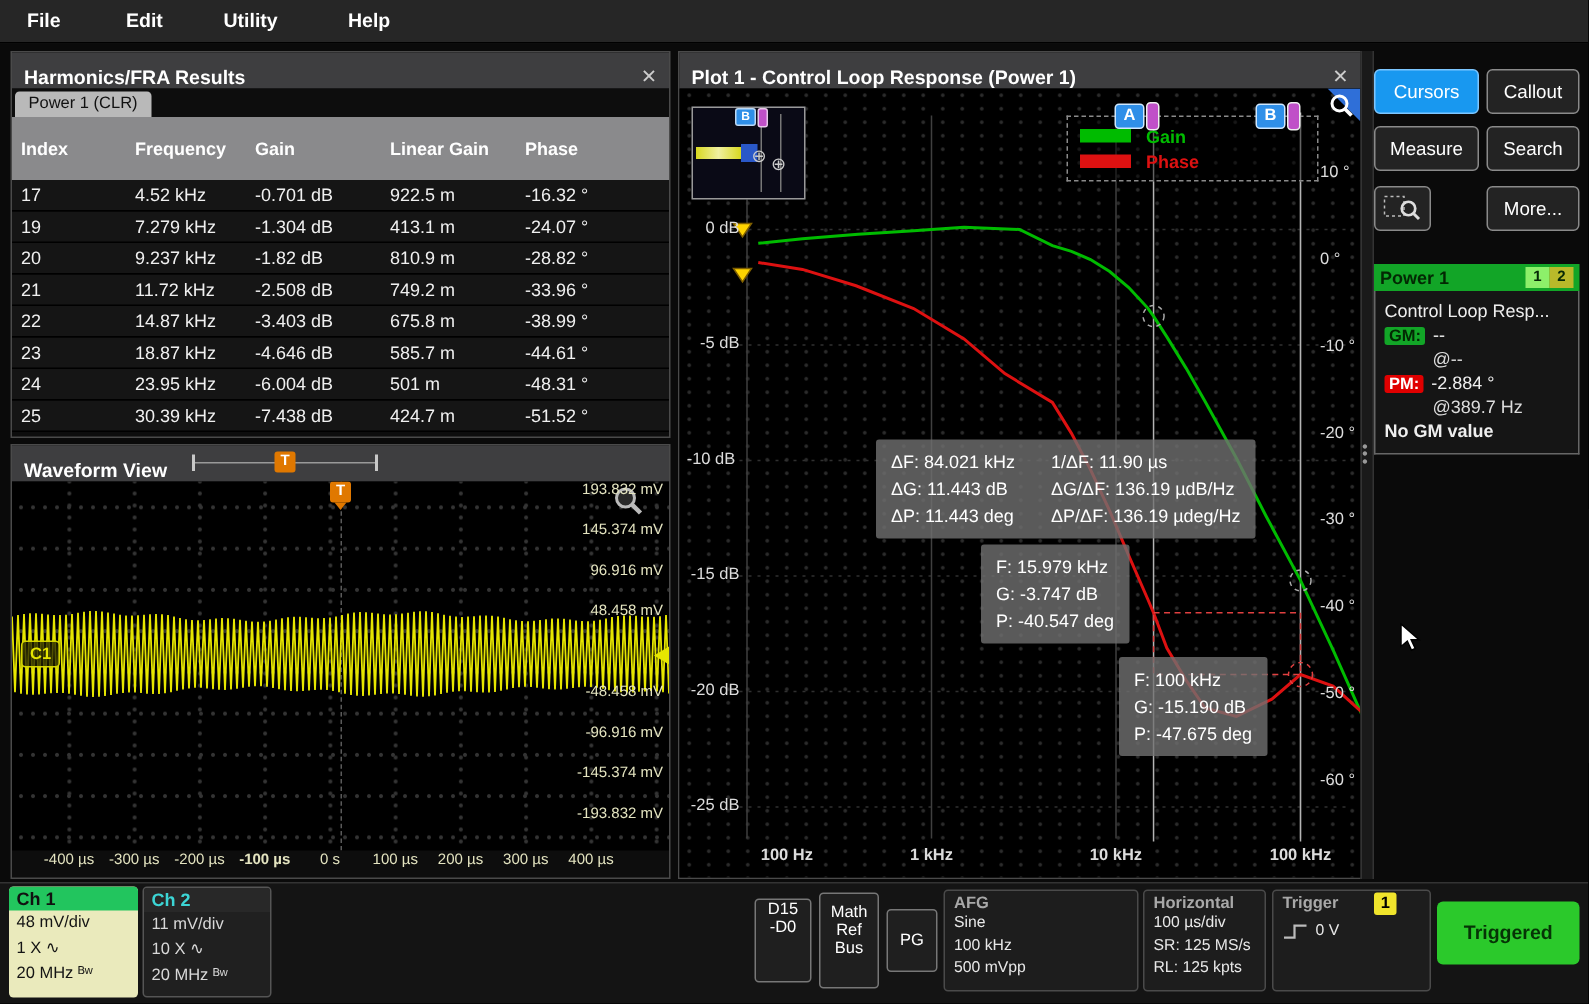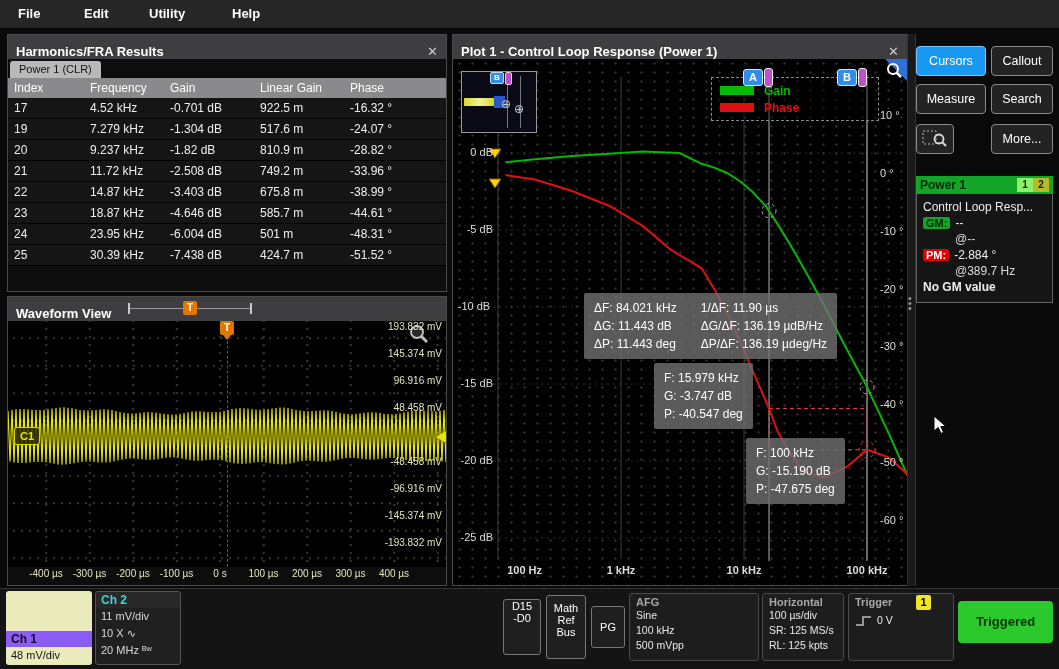--- a/index.html
+++ b/index.html
@@ -11,21 +11,21 @@
   .sample-status{position:absolute;left:540px;top:0;height:28px;line-height:28px;font-size:13px;font-weight:bold;color:#fff;}
   
   .panel{position:absolute;background:#0d0d0d;border:1px solid #4a4a4a;box-sizing:border-box;}
   .panel-header{height:24px;background:#3e3e40;display:flex;align-items:flex-end;padding:0 8px;font-size:13px;font-weight:bold;color:#fff;}
   .close-x{margin-left:auto;color:#cccccc;font-size:13px;font-weight:normal;}
   
   #results-panel{left:7px;top:34px;width:440px;height:258px;overflow:hidden;}
   .tab-row{height:19px;background:#0d0d0d;}
   .tab{display:inline-block;background:#b9b9b9;color:#111;font-size:11px;padding:2px 9px 3px;margin-left:2px;border-radius:3px 3px 0 0;}
   #results-panel table{width:100%;border-collapse:collapse;font-size:12px;table-layout:fixed;}
-  #results-panel th{background:#8a8a8c;color:#fff;text-align:left;font-weight:normal;padding:3px 6px;}
+  #results-panel th{background:#8a8a8c;color:#fff;text-align:left;font-weight:bold;padding:14px 6px;}
   #results-panel td{padding:3px 6px;background:#151515;border-bottom:1px solid #000;color:#f0f0f0;overflow:hidden;white-space:nowrap;}
   
   #wave-panel{left:7px;top:296px;width:440px;height:290px;}
   .wave-area{position:absolute;left:0;top:24px;width:438px;height:246px;background-color:#000;
     background-image:radial-gradient(circle,#343434 1px,transparent 1.6px),radial-gradient(circle,#343434 1px,transparent 1.6px);
     background-size:43.5px 8px,8px 27.5px;background-position:16.5px 4px,2px 3.5px;overflow:hidden;}
   .wave-xrow{position:absolute;left:0;bottom:1px;width:438px;height:16px;}
   .wave-xrow span,.wave-area .ylab{position:absolute;font-size:10px;color:#e4e4c0;}
   .wave-area .ylab{width:70px;text-align:right;}
   .bracket{position:absolute;left:120px;top:6px;width:120px;height:11px;border-left:2px solid #c8c8c8;border-right:2px solid #c8c8c8;}
@@ -73,21 +73,21 @@
   .pb-pill{margin-left:auto;display:flex;}
   .pb-pill span{width:16px;height:14px;font-size:10px;font-weight:bold;text-align:center;line-height:14px;color:#062806;}
   .pb-body{border:1px solid #666;border-top:none;background:#151515;padding:4px 6px 6px;}
   .pb-line{margin:2px 0;color:#eee;}
   .mchip{display:inline-block;font-size:11px;font-weight:bold;padding:0 3px;border-radius:2px;margin-right:5px;}
   .pb-at{padding-left:32px;color:#ddd;}
   
   .bottombar{position:absolute;left:0;top:588px;width:1059px;height:81px;background:#141414;border-top:1px solid #333;}
   .ch-badge{position:absolute;top:2px;width:86px;height:74px;border-radius:3px;font-size:11px;overflow:hidden;box-sizing:border-box;}
   .ch1{left:6px;background:#eaeabc;color:#141414;}
-  .ch1 .hd{background:#8b5cf6;color:#111;margin-top:40px;}
+  .ch1 .hd{background:#22c55e;color:#111;}
   .ch2{left:95px;background:#202020;border:1px solid #555;color:#d8d8d8;}
   .ch2 .hd{background:#282828;color:#3cd5d5;}
   .ch-badge .hd{font-size:12px;font-weight:bold;padding:1px 5px;}
   .ch-badge .ln{padding:0 5px;line-height:1.55;}
   .mini-btn{position:absolute;background:#1f1f1f;border:1px solid #777;border-radius:3px;color:#fff;font-size:11px;
     text-align:center;white-space:pre-line;box-sizing:border-box;}
   .bb-panel{position:absolute;top:4px;height:68px;background:#1d1d1d;border:1px solid #4a4a4a;border-radius:3px;
     font-size:11px;padding:2px 6px;box-sizing:border-box;}
   .bb-title{color:#a8a8a8;font-weight:bold;font-size:11px;}
   .bb-ln{color:#e8e8e8;line-height:1.45;font-size:10.5px;}
@@ -139,21 +139,21 @@
             <td>17</td>
             <td>4.52 kHz</td>
             <td>-0.701 dB</td>
             <td>922.5 m</td>
             <td>-16.32 °</td>
           </tr>
           <tr>
             <td>19</td>
             <td>7.279 kHz</td>
             <td>-1.304 dB</td>
-            <td>517.6 m</td>
+            <td>413.1 m</td>
             <td>-24.07 °</td>
           </tr>
           <tr>
             <td>20</td>
             <td>9.237 kHz</td>
             <td>-1.82 dB</td>
             <td>810.9 m</td>
             <td>-28.82 °</td>
           </tr>
           <tr>
@@ -221,21 +221,21 @@
         <span class="ylab" style="right:4px;top:81px">48.458 mV</span>
         <span class="ylab" style="right:4px;top:135px">-48.458 mV</span>
         <span class="ylab" style="right:4px;top:162px">-96.916 mV</span>
         <span class="ylab" style="right:4px;top:189px">-145.374 mV</span>
         <span class="ylab" style="right:4px;top:216px">-193.832 mV</span>
       </div>
     <div class="wave-xrow" id="wave-xrow">
         <span style="left: 14px; width: 48px; text-align: center; position: absolute;">-400 µs</span>
         <span style="left: 57.5px; width: 48px; text-align: center; position: absolute;">-300 µs</span>
         <span style="left: 101px; width: 48px; text-align: center; position: absolute;">-200 µs</span>
-        <span style="left: 144.5px; width: 48px; text-align: center; position: absolute;">-100 µs</span>
+        <span style="left: 144.5px; width: 48px; text-align: center; position: absolute; font-weight: bold;">-100 µs</span>
         <span style="left: 188px; width: 48px; text-align: center; position: absolute;">0 s</span>
         <span style="left: 231.5px; width: 48px; text-align: center; position: absolute;">100 µs</span>
         <span style="left: 275px; width: 48px; text-align: center; position: absolute;">200 µs</span>
         <span style="left: 318.5px; width: 48px; text-align: center; position: absolute;">300 µs</span>
         <span style="left: 362px; width: 48px; text-align: center; position: absolute;">400 µs</span>
       </div>
   </div>
 
   <div class="panel" id="plot-panel">
     <div class="panel-header">

